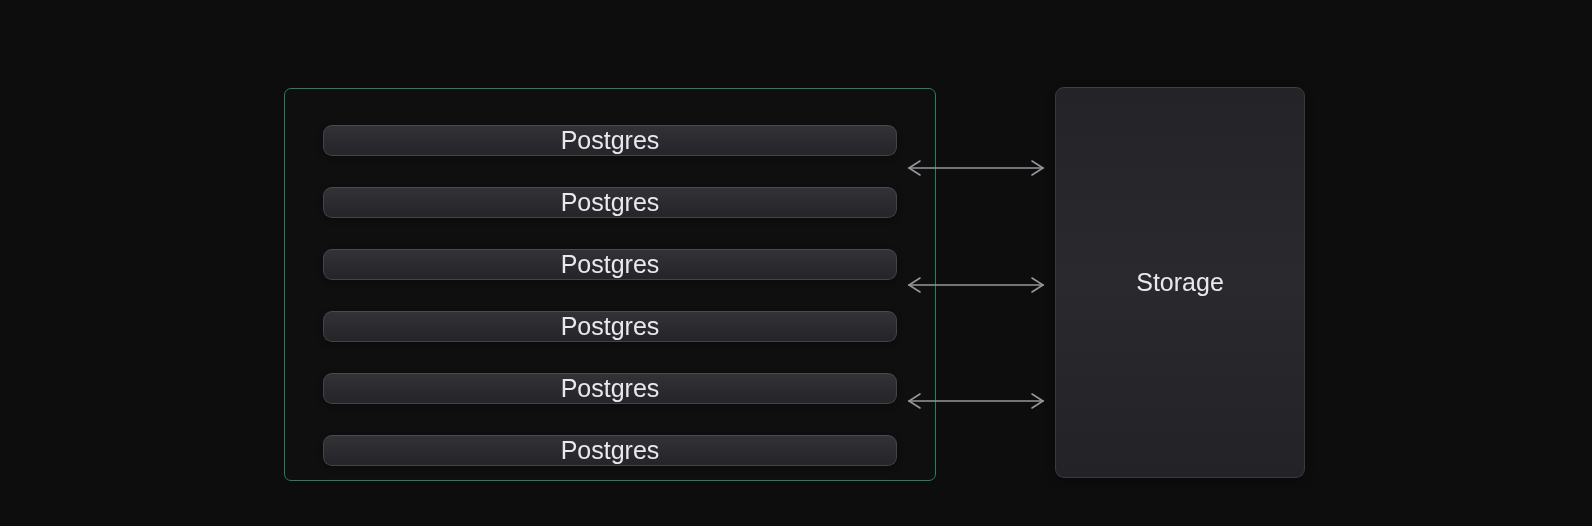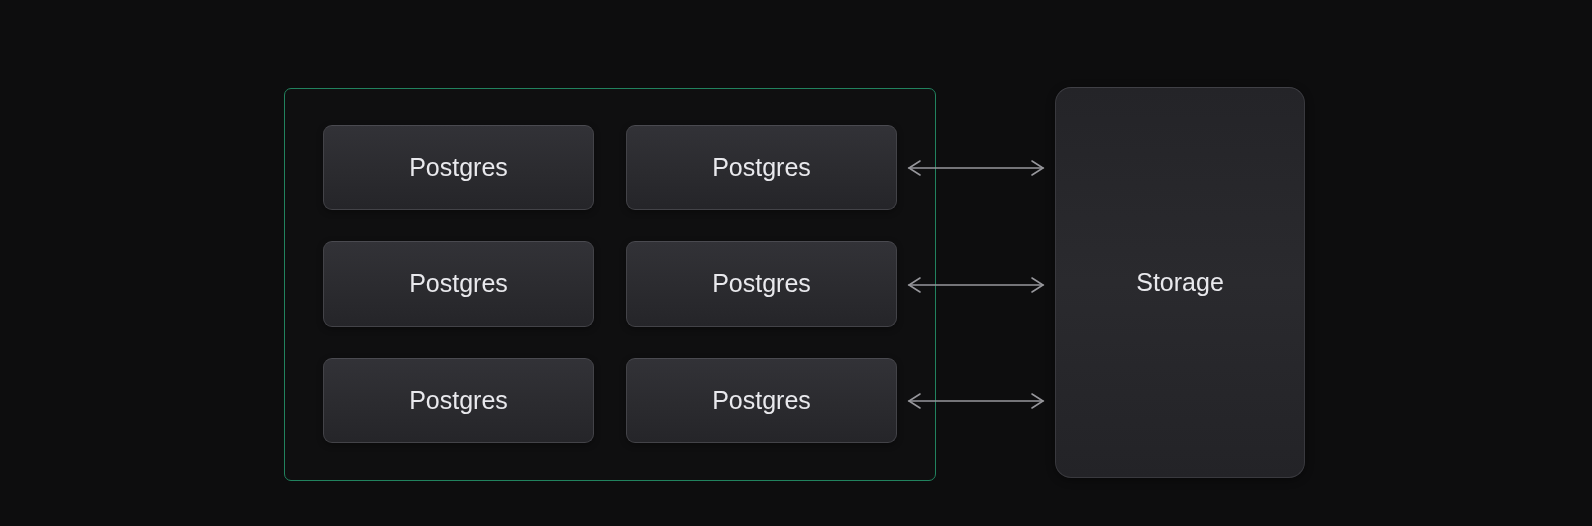--- a/index.html
+++ b/index.html
@@ -39,21 +39,21 @@
     border-radius: 7px;
     background: rgba(255,255,255,0.012);
   }
   .postgres-grid {
     position: absolute;
     left: 38px;
     top: 36px;
     right: 38px;
     bottom: 37px;
     display: grid;
-    grid-template-columns: 1fr 1fr;
+    grid-template-columns: 1fr;
     grid-template-rows: 1fr 1fr 1fr;
     column-gap: 32px;
     row-gap: 31px;
   }
   .node {
     box-sizing: border-box;
     border-radius: 9px;
     border: 1px solid #434348;
     border-top-color: #4a4a50;
     background: linear-gradient(180deg, #323237 0%, #2b2b2f 55%, #252529 100%);
@@ -64,21 +64,21 @@
     justify-content: center;
     box-shadow: 0 2px 6px rgba(0,0,0,0.35);
   }
   .storage-box {
     position: absolute;
     left: 1055px;
     top: 87px;
     width: 250px;
     height: 391px;
     box-sizing: border-box;
-    border-radius: 16px;
+    border-radius: 9px;
     border: 1px solid #39393e;
     border-top-color: #404046;
     background: linear-gradient(180deg, #242428 0%, #2a2a2e 50%, #232327 100%);
     color: var(--node-text, #e9e9ed);
     font-size: 25px;
     display: flex;
     align-items: center;
     justify-content: center;
     box-shadow: 0 2px 8px rgba(0,0,0,0.4);
   }

